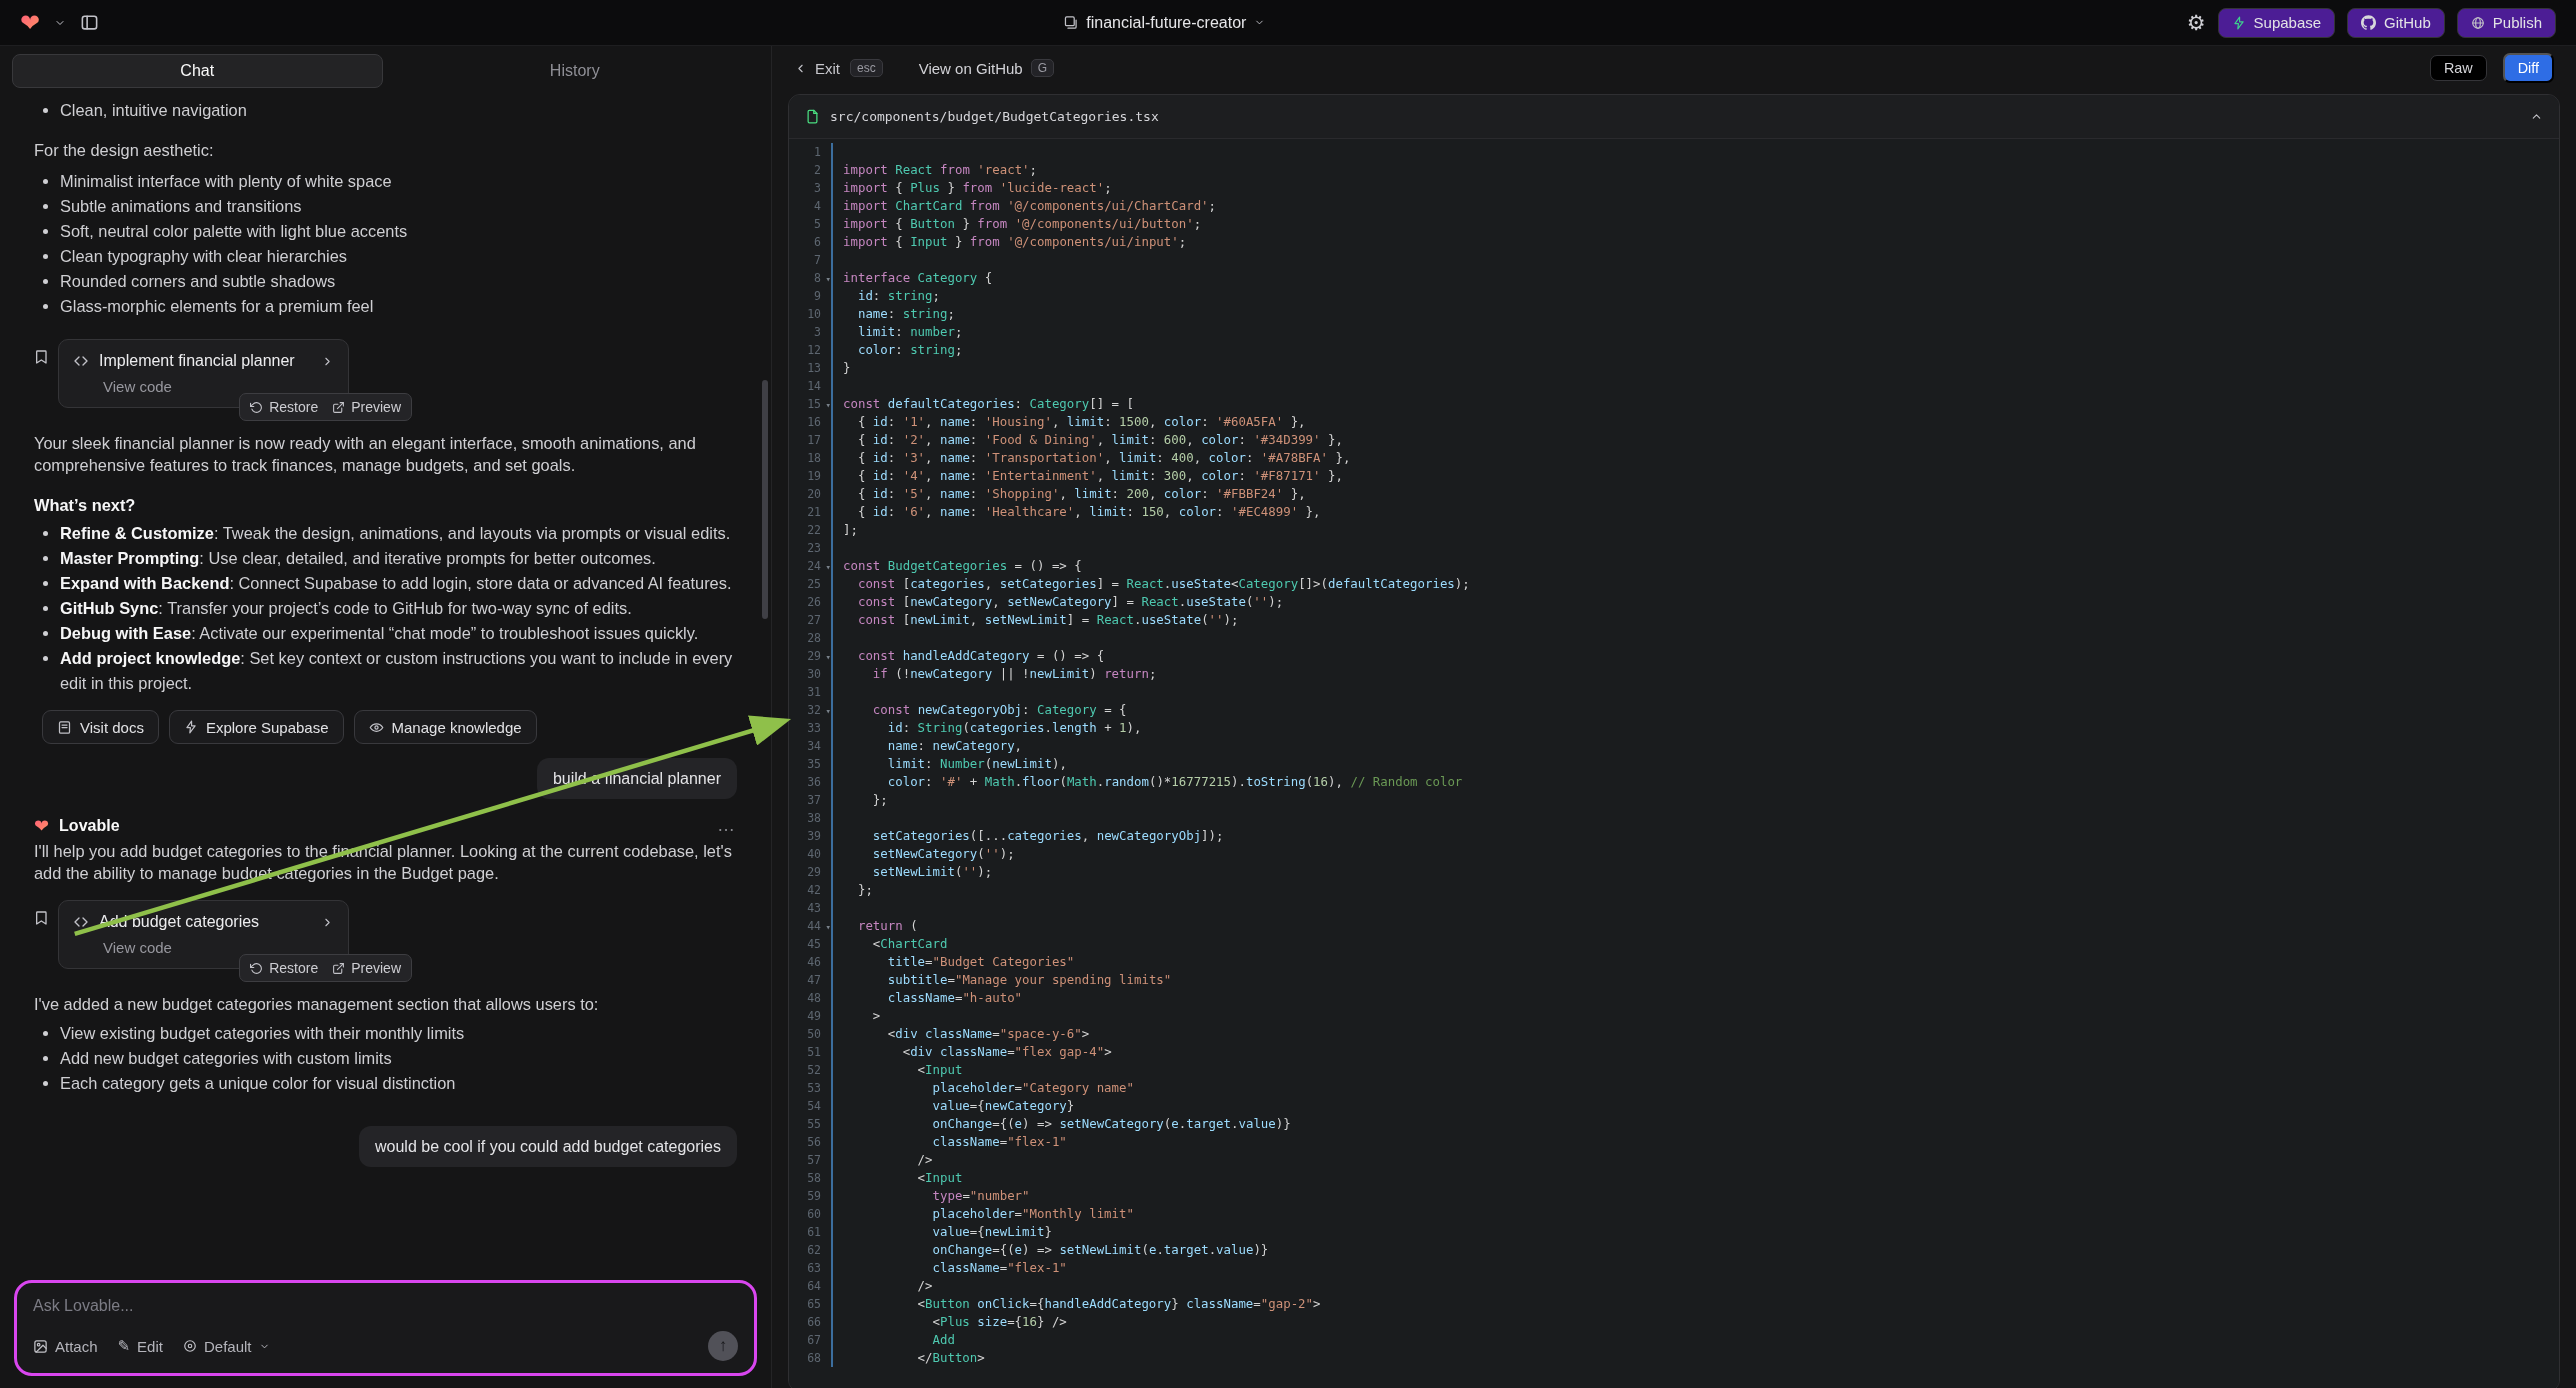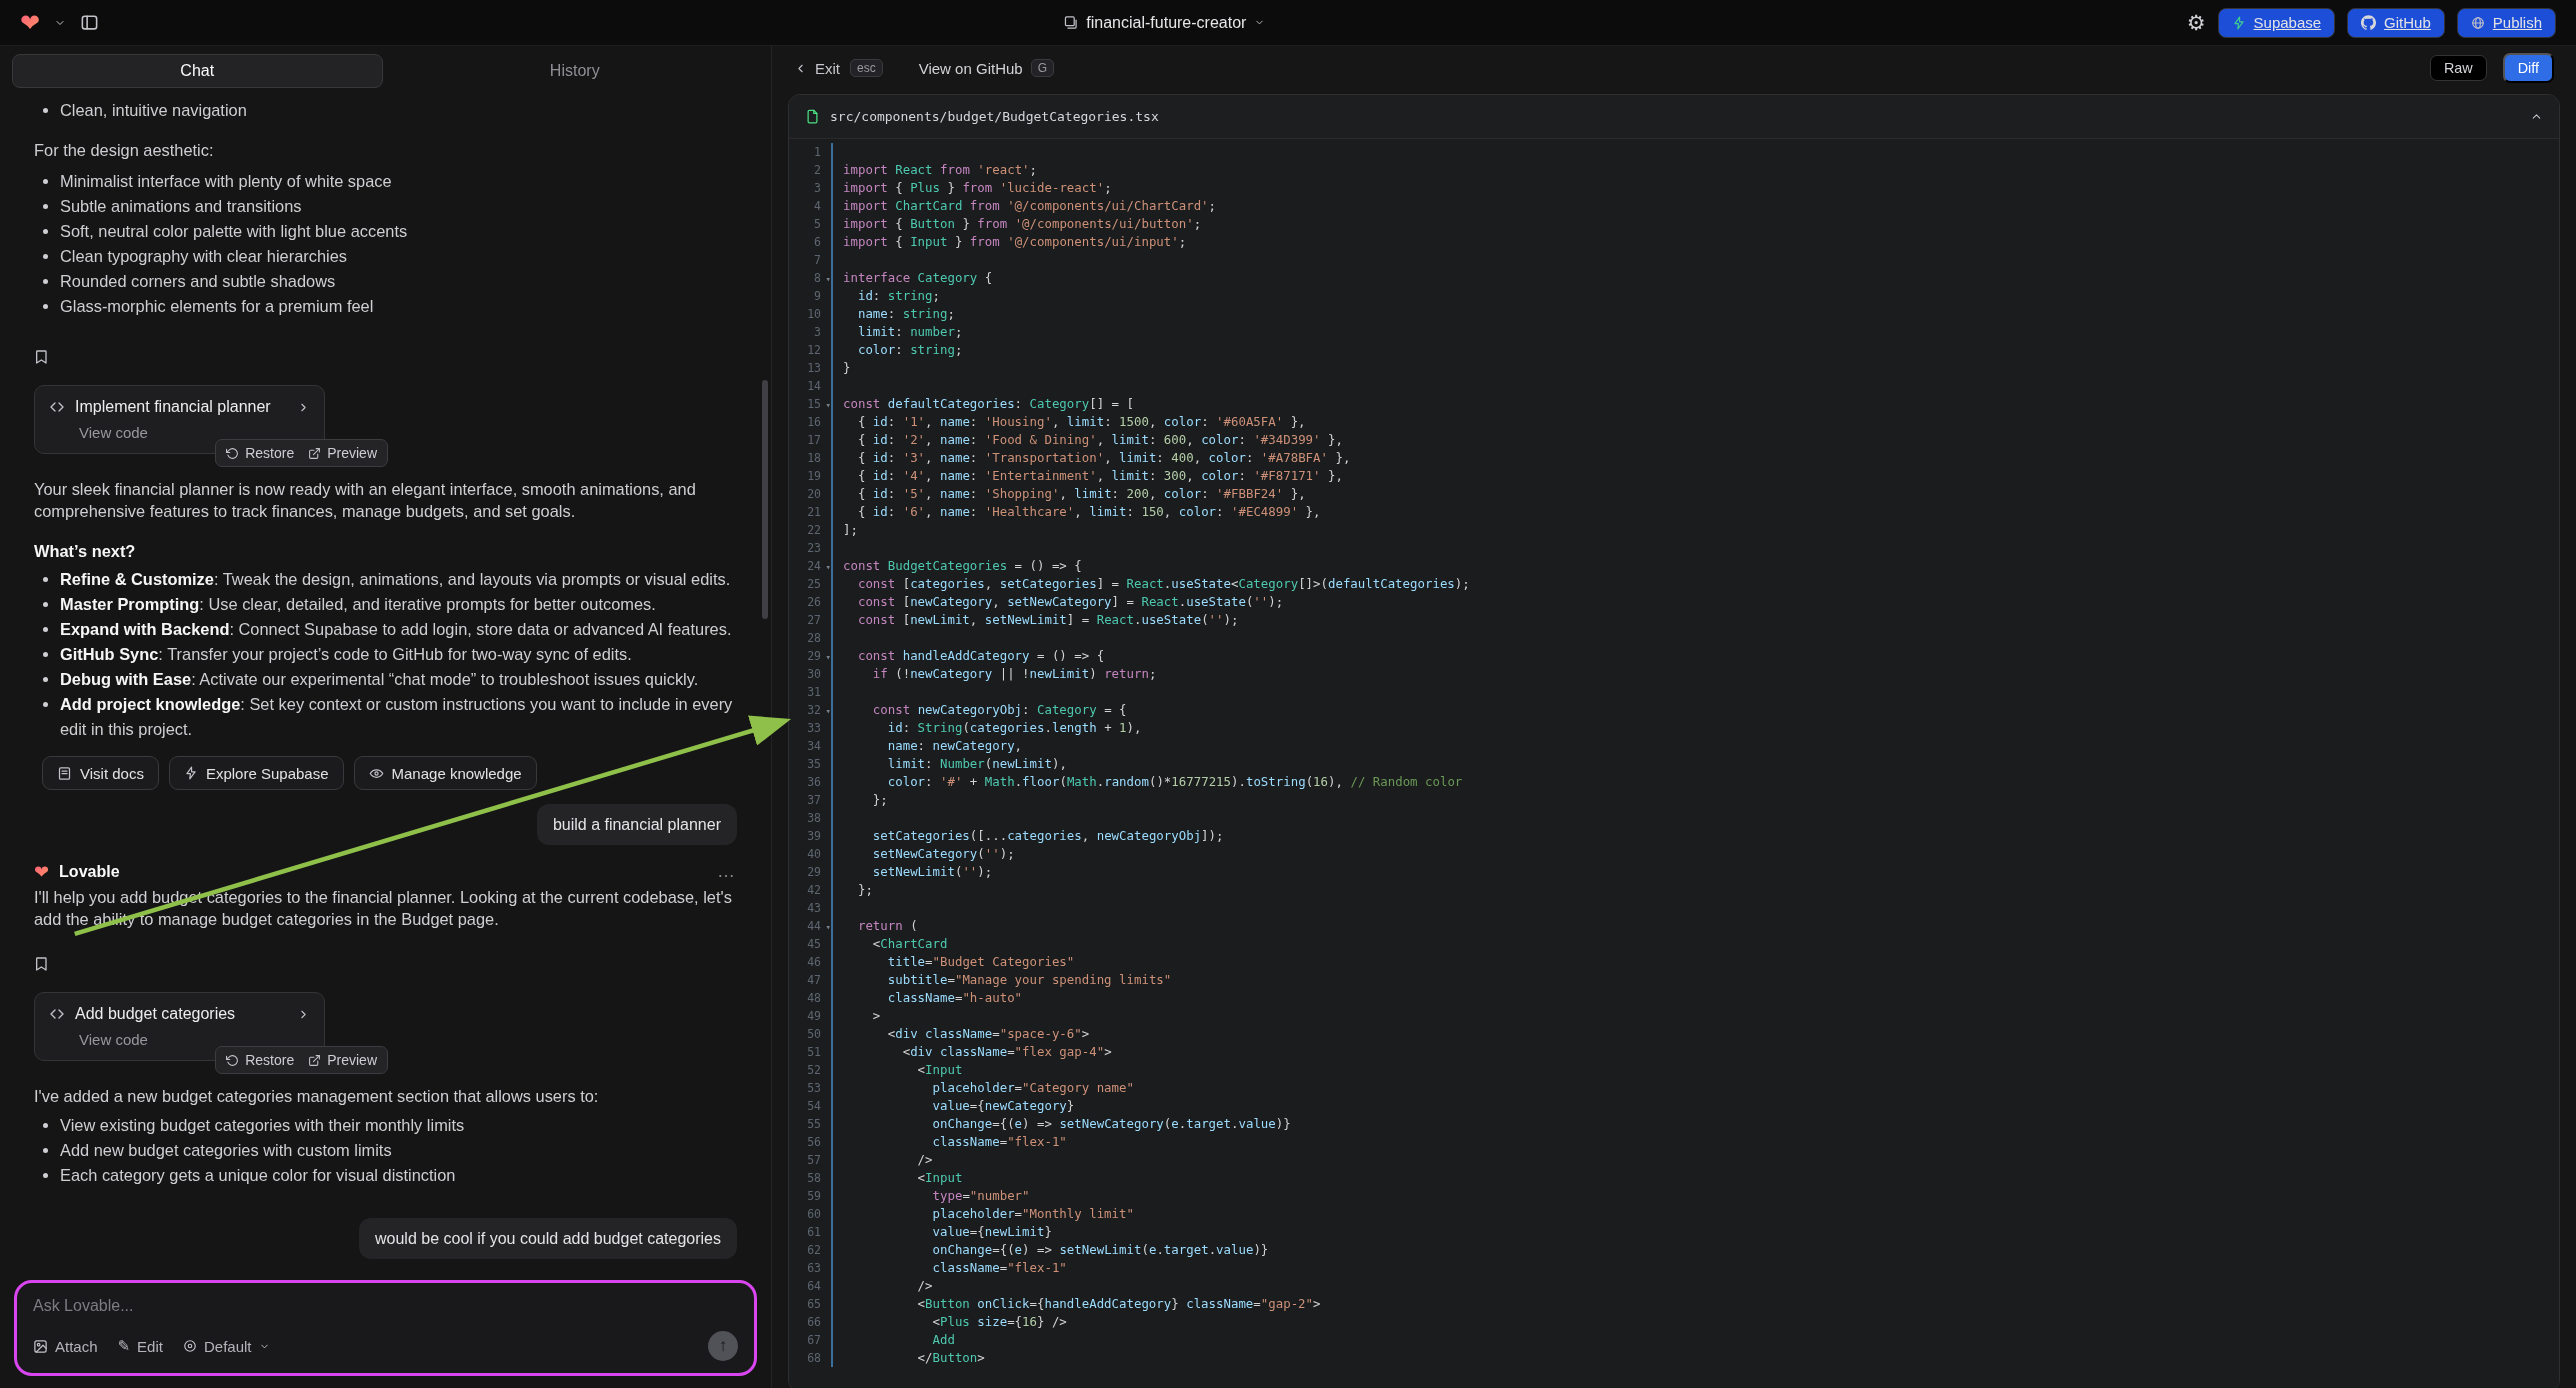--- a/index.html
+++ b/index.html
@@ -12,22 +12,22 @@
             display:flex; align-items:center; padding:0 20px; }
   .topbar-left { display:flex; align-items:center; gap:14px; }
   .heart { font-size:24px; line-height:1;
            background:linear-gradient(135deg,var(--heart-1,#ff5a79),var(--heart-2,#ff9a62));
            -webkit-background-clip:text; background-clip:text; color:transparent; }
   .heart.small { font-size:18px; }
   .topbar-center { position:absolute; left:45.2%; transform:translateX(-50%); display:flex; align-items:center; gap:8px;
                    color:#e6e6e9; font-size:16px; }
   .topbar-right { margin-left:auto; display:flex; align-items:center; gap:12px; }
   .tb-btn { display:flex; align-items:center; gap:8px; height:30px; padding:0 13px;
-            background:#1d4ed8; border:1px solid #343437; border-radius:8px;
-            color:#e3e3e6; font-size:15px; cursor:pointer;text-decoration:underline; }
+            background:#4c1d95; border:1px solid #343437; border-radius:8px;
+            color:#e3e3e6; font-size:15px; cursor:pointer; }
   .gear { font-size:21px; color:#cfcfd4; cursor:pointer; line-height:1; }
   svg.ic { stroke:#c2c2c8; fill:none; stroke-width:2; stroke-linecap:round; stroke-linejoin:round; display:block; }
   svg.ic.fill { fill:#d7d7db; stroke:none; }
 
   
   .main { display:flex; height:1342px; }
 
   
   .chat-panel { position:relative; width:772px; flex:none; background:#151516; border-right:1px solid #242426;
                 display:flex; flex-direction:column; }
@@ -36,21 +36,21 @@
          color:#8f8f96; border-radius:8px; cursor:pointer; }
   .tab.active { background:#232325; border:1px solid #38383b; color:#fafafa; }
 
   .chat-scroll { flex:1; overflow:hidden; padding:6px 34px 0; font-size:16.4px; color:#cfcfd3; }
   .chat-scroll p { margin:16px 0 8px; line-height:22px; }
   .bullets { list-style:disc; padding-left:26px; margin:4px 0; }
   .bullets li { line-height:25px; }
   .bullets b { color:#f6f6f7; font-weight:700; }
   .section-title { font-weight:700; color:#f6f6f7; margin:20px 0 6px; font-size:16.4px; }
 
-  .tool-block { display:flex; gap:20px; margin:20px 0 24px; position:relative;flex-direction:column; }
+  .tool-block { display:flex; gap:8px; margin:20px 0 24px; position:relative; }
   .bookmark { margin-top:10px; flex:none; }
   .tool-card { position:relative; width:291px; background:#1e1e20; border:1px solid #343437; border-radius:10px;
                padding:12px 14px; }
   .tool-card-row { display:flex; align-items:center; gap:10px; }
   .tool-title { font-size:16px; color:#ededef; flex:1; }
   .view-code { margin:8px 0 0 30px; font-size:15px; color:#97979e; cursor:pointer; }
   .restore-bar { position:absolute; right:-64px; bottom:-14px; display:flex; align-items:center; gap:14px;
                  background:#242427; border:1px solid #3d3d41; border-radius:7px; padding:5px 10px; z-index:5; }
   .restore-btn { display:flex; align-items:center; gap:6px; font-size:14px; color:#cdcdd2; cursor:pointer; }
 

